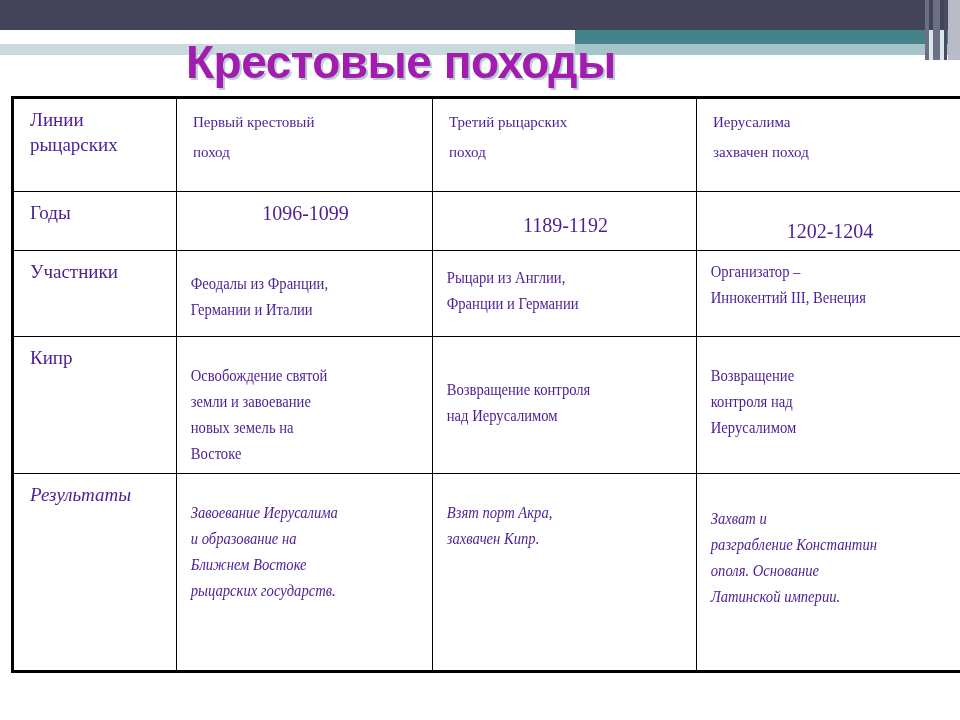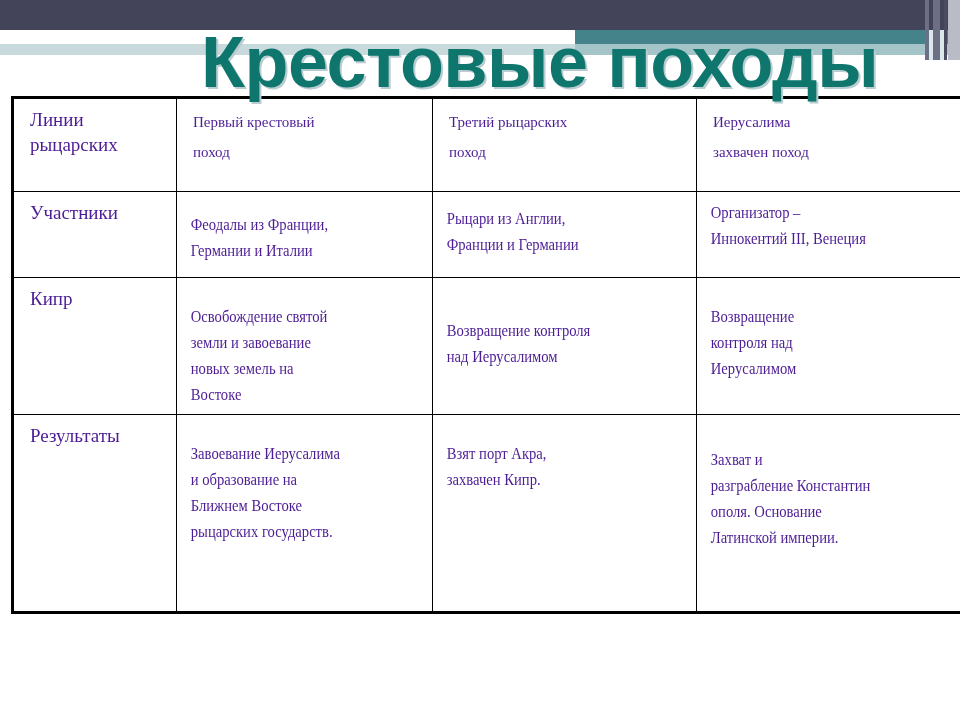--- a/index.html
+++ b/index.html
@@ -74,28 +74,28 @@
     left: 940px;
     top: 30px;
     width: 4px;
     height: 30px;
     background: #dbe8ea;
   }
 
   
   #slide-title {
     position: absolute;
-    left: 201px;
+    left: 186px;
     top: 32px;
     font-family: "Liberation Sans", "DejaVu Sans", sans-serif;
     font-weight: bold;
-    font-size: 72px;
+    font-size: 46px;
     line-height: 60px;
     letter-spacing: -0.5px;
-    color: #0f766e;
+    color: #a21caf;
     text-shadow: 2px 2px 0 #b9ccd1;
     white-space: nowrap;
     z-index: 5;
   }
 
   
   #compare-table {
     position: absolute;
     left: 11px;
     top: 96px;
@@ -118,21 +118,21 @@
   col.c-third { width: 264px; }
   col.c-fourth{ width: 265px; }
 
   .cell-inner { padding: 10px 14px 6px 16px; }
 
   
   tr.r-head td  { height: 92px; }
   tr.r-years td { height: 53px; }
   tr.r-parts td { height: 85px; }
   tr.r-goals td { height: 136px; }
-  tr.r-res td   { height: 196px; }
+  tr.r-res td   { height: 196px; font-style: italic; }
 
   
   .label-text {
     font-size: 19px;
     line-height: 25px;
   }
   .head-text {
     font-size: 15px;
     line-height: 30px;
   }
@@ -206,20 +206,42 @@
         </div>
       </td>
       <td>
         <div class="cell-inner head-text nudge-8">
           <div>Иерусалима</div>
           <div>захвачен поход</div>
         </div>
       </td>
     </tr>
 
+    <tr class="r-years">
+      <td>
+        <div class="cell-inner label-text nudge-8">
+          <div>Годы</div>
+        </div>
+      </td>
+      <td>
+        <div class="cell-inner years-text nudge-8">
+          <div>1096-1099</div>
+        </div>
+      </td>
+      <td>
+        <div class="cell-inner years-text nudge-20">
+          <div>1189-1192</div>
+        </div>
+      </td>
+      <td>
+        <div class="cell-inner years-text nudge-26">
+          <div>1202-1204</div>
+        </div>
+      </td>
+    </tr>
 
     <tr class="r-parts">
       <td>
         <div class="cell-inner label-text nudge-8">
           <div>Участники</div>
         </div>
       </td>
       <td>
         <div class="cell-inner body-text nudge-20">
           <div>Феодалы из Франции,</div>

